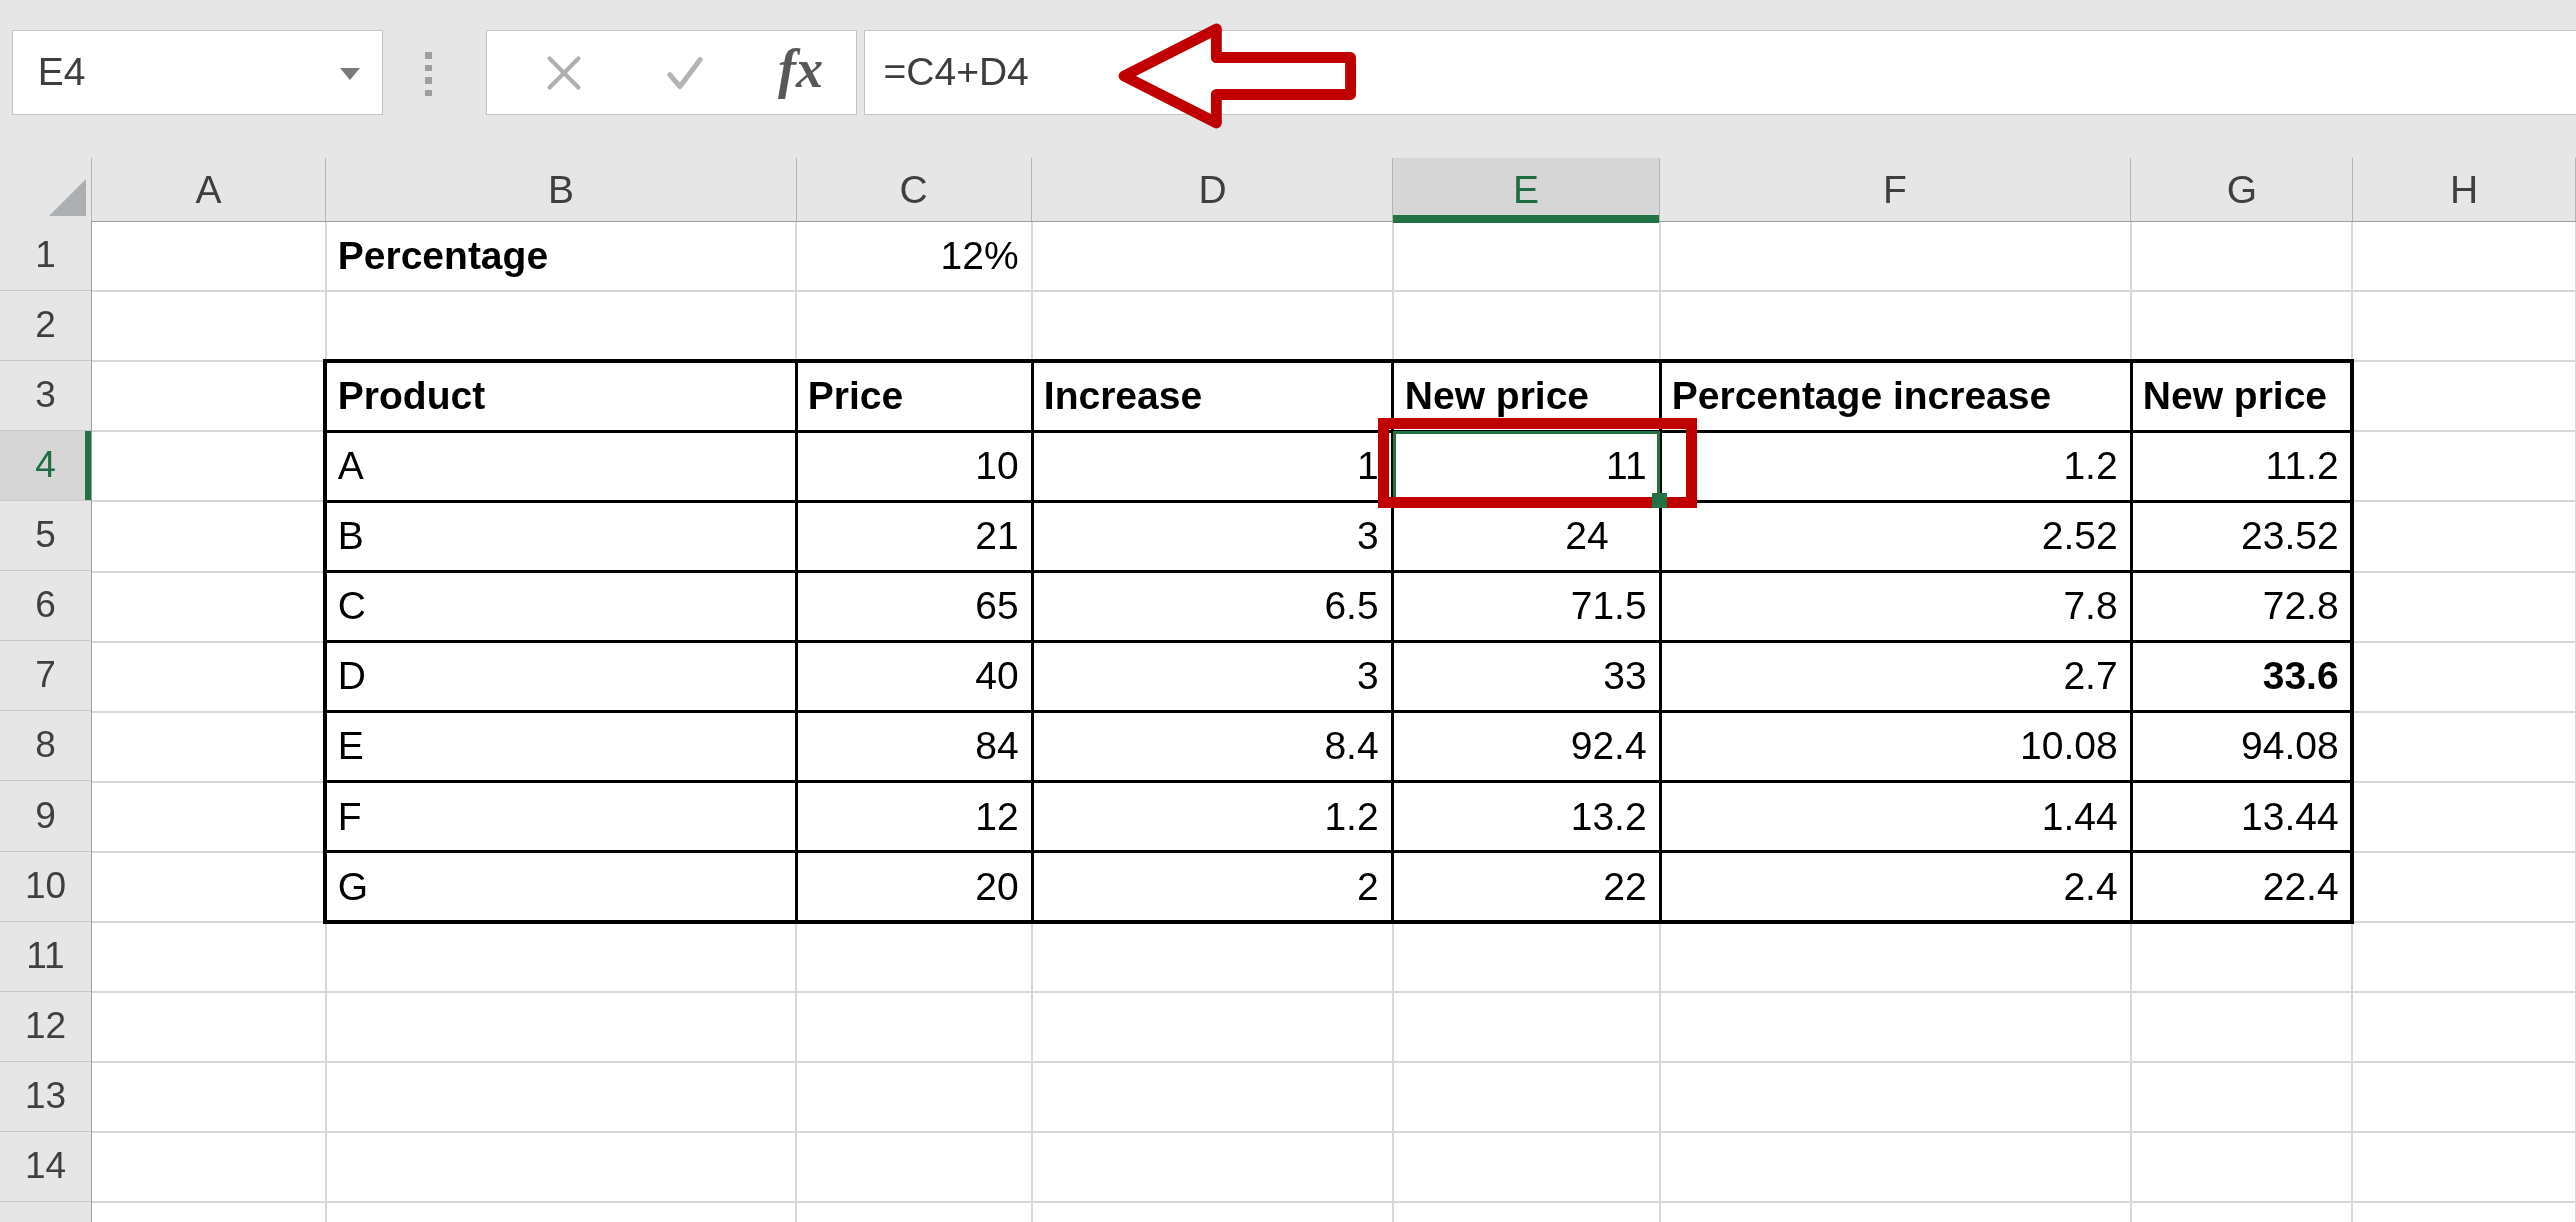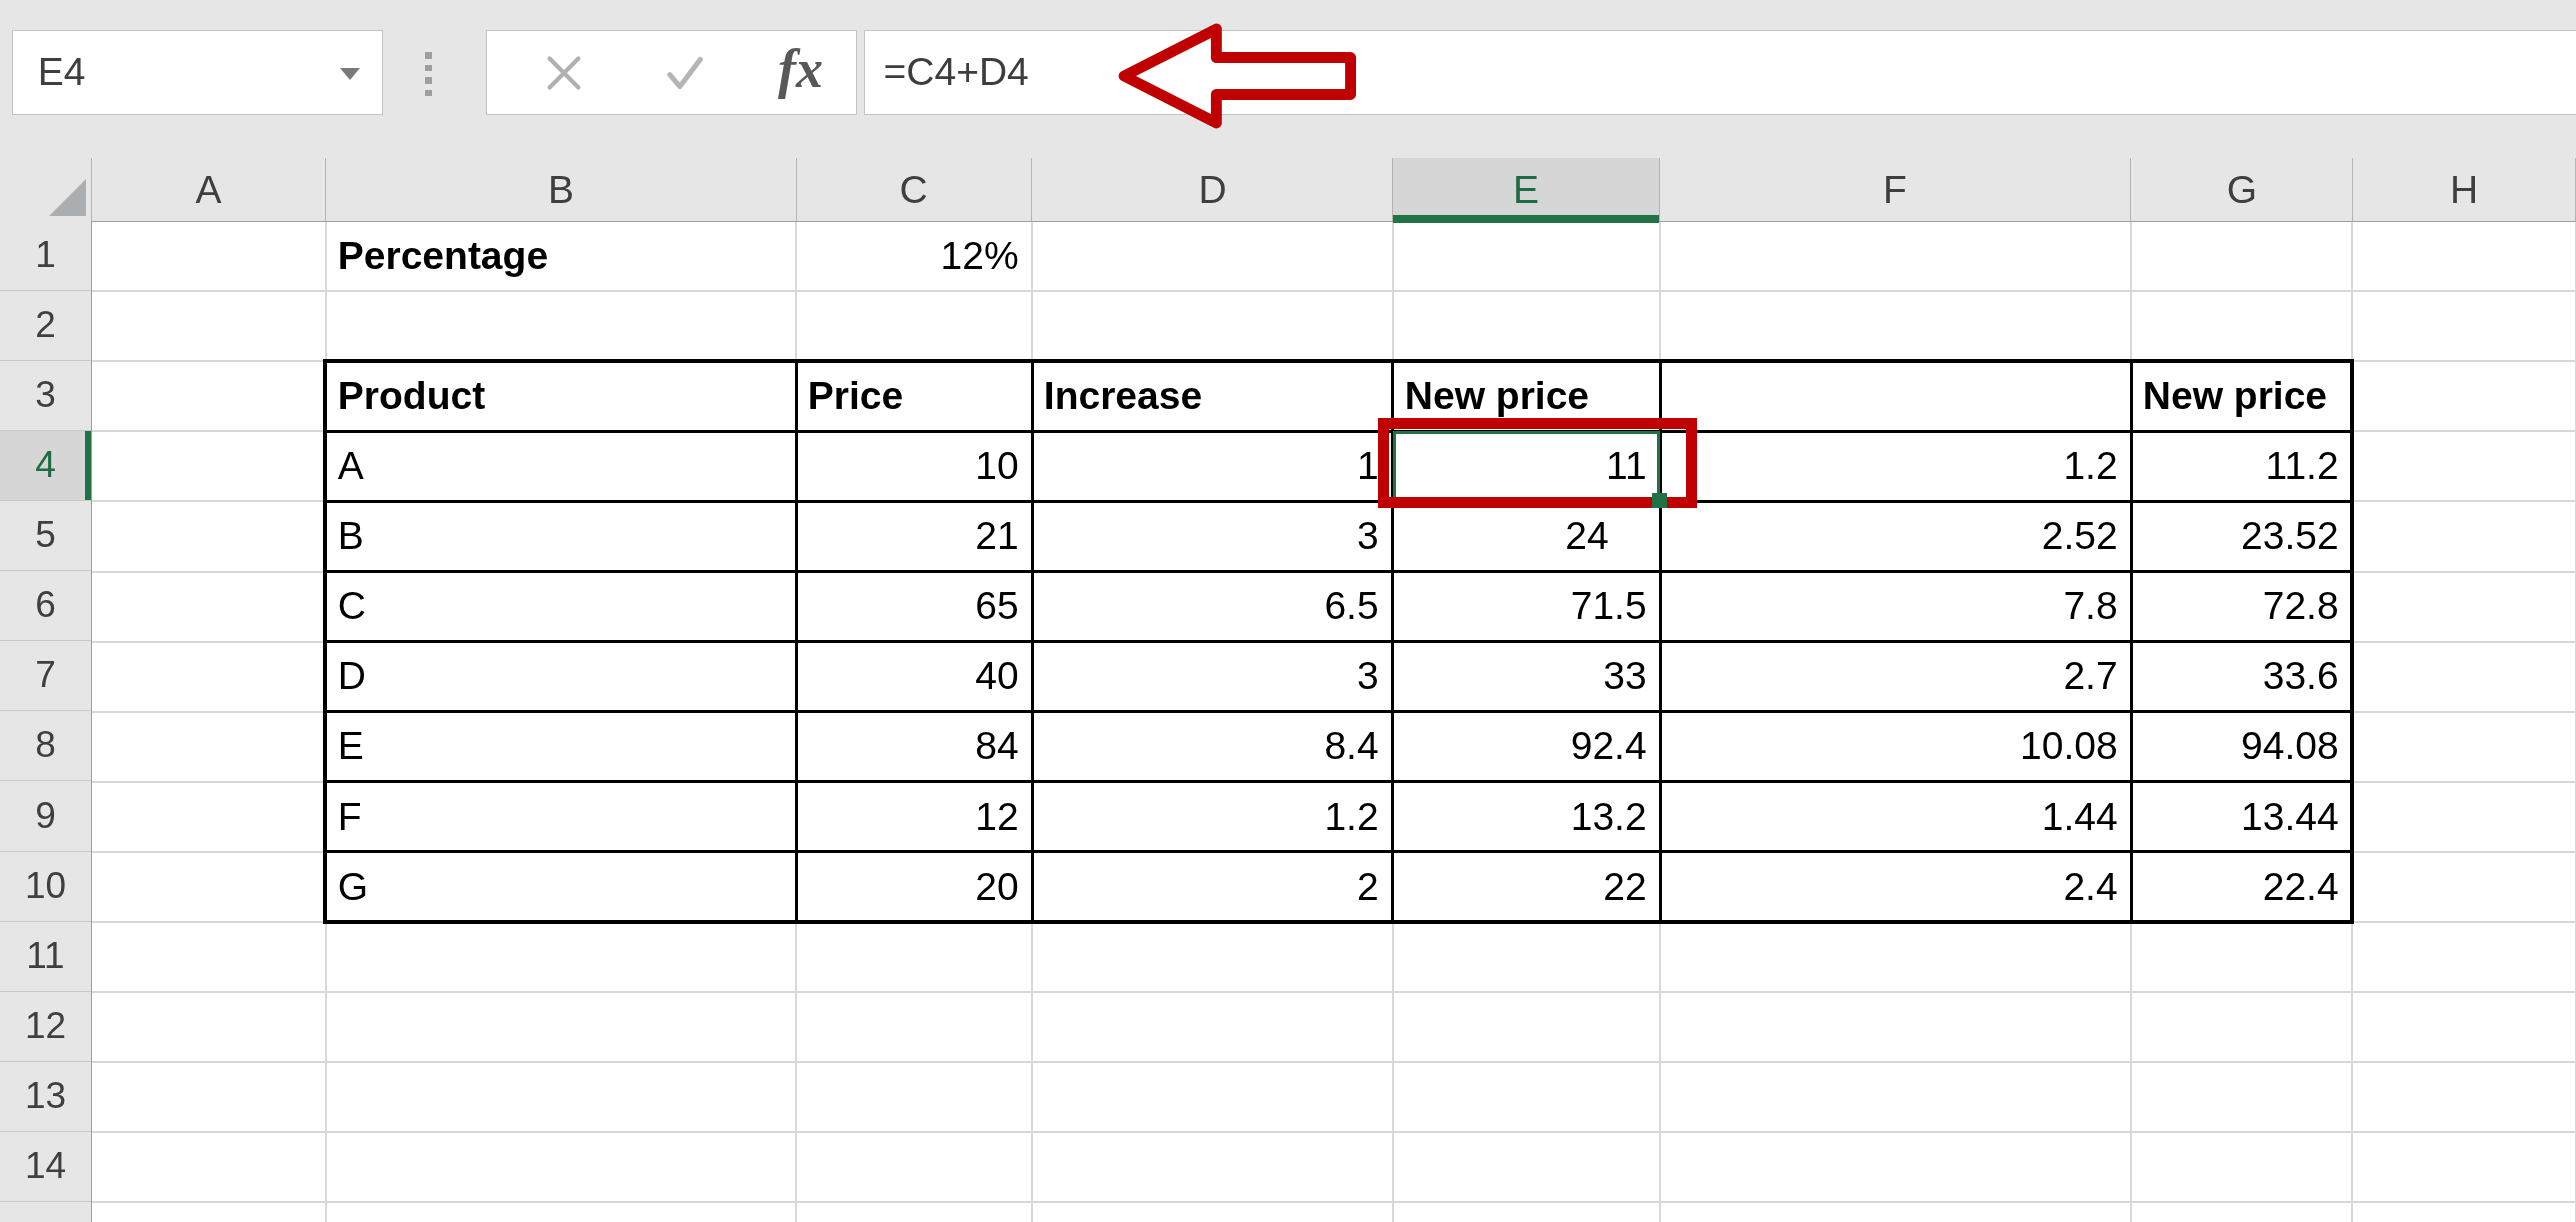--- a/index.html
+++ b/index.html
@@ -127,20 +127,21 @@
       <div class="gl" style="left: 0px; top: 770px; width: 2484px; height: 1.7px;"></div>
       <div class="gl" style="left: 0px; top: 840px; width: 2484px; height: 1.7px;"></div>
       <div class="gl" style="left: 0px; top: 910px; width: 2484px; height: 1.7px;"></div>
       <div class="gl" style="left: 0px; top: 980px; width: 2484px; height: 1.7px;"></div>
       <div class="cell al b" style="left: 234px; top: 0px; width: 471px; height: 70px; line-height: 70px;">Percentage</div>
       <div class="cell ar" style="left: 704px; top: 0px; width: 236px; height: 70px; line-height: 70px;">12%</div>
       <div class="cell al b" style="left: 234px; top: 140px; width: 471px; height: 70px; line-height: 70px;">Product</div>
       <div class="cell al b" style="left: 704px; top: 140px; width: 236px; height: 70px; line-height: 70px;">Price</div>
       <div class="cell al b" style="left: 940px; top: 140px; width: 360px; height: 70px; line-height: 70px;">Increase</div>
       <div class="cell al b" style="left: 1301px; top: 140px; width: 267px; height: 70px; line-height: 70px;">New price</div>
+      <div class="cell al b" style="left: 1568px; top: 140px; width: 471px; height: 70px; line-height: 70px;">Percentage increase</div>
       <div class="cell al b" style="left: 2039px; top: 140px; width: 221px; height: 70px; line-height: 70px;">New price</div>
       <div class="cell al" style="left: 234px; top: 210px; width: 471px; height: 70px; line-height: 70px;">A</div>
       <div class="cell ar" style="left: 704px; top: 210px; width: 236px; height: 70px; line-height: 70px;">10</div>
       <div class="cell ar" style="left: 940px; top: 210px; width: 360px; height: 70px; line-height: 70px;">1</div>
       <div class="cell ar" style="left: 1301px; top: 210px; width: 267px; height: 70px; line-height: 70px;">11</div>
       <div class="cell ar" style="left: 1568px; top: 210px; width: 471px; height: 70px; line-height: 70px;">1.2</div>
       <div class="cell ar" style="left: 2039px; top: 210px; width: 221px; height: 70px; line-height: 70px;">11.2</div>
       <div class="cell al" style="left: 234px; top: 280px; width: 471px; height: 70px; line-height: 70px;">B</div>
       <div class="cell ar" style="left: 704px; top: 280px; width: 236px; height: 70px; line-height: 70px;">21</div>
       <div class="cell ar" style="left: 940px; top: 280px; width: 360px; height: 70px; line-height: 70px;">3</div>
@@ -151,21 +152,21 @@
       <div class="cell ar" style="left: 704px; top: 350px; width: 236px; height: 70px; line-height: 70px;">65</div>
       <div class="cell ar" style="left: 940px; top: 350px; width: 360px; height: 70px; line-height: 70px;">6.5</div>
       <div class="cell ar" style="left: 1301px; top: 350px; width: 267px; height: 70px; line-height: 70px;">71.5</div>
       <div class="cell ar" style="left: 1568px; top: 350px; width: 471px; height: 70px; line-height: 70px;">7.8</div>
       <div class="cell ar" style="left: 2039px; top: 350px; width: 221px; height: 70px; line-height: 70px;">72.8</div>
       <div class="cell al" style="left: 234px; top: 420px; width: 471px; height: 70px; line-height: 70px;">D</div>
       <div class="cell ar" style="left: 704px; top: 420px; width: 236px; height: 70px; line-height: 70px;">40</div>
       <div class="cell ar" style="left: 940px; top: 420px; width: 360px; height: 70px; line-height: 70px;">3</div>
       <div class="cell ar" style="left: 1301px; top: 420px; width: 267px; height: 70px; line-height: 70px;">33</div>
       <div class="cell ar" style="left: 1568px; top: 420px; width: 471px; height: 70px; line-height: 70px;">2.7</div>
-      <div class="cell ar" style="left: 2039px; top: 420px; width: 221px; height: 70px; line-height: 70px;">33.6</div>
+      <div class="cell ar" style="left: 2039px; top: 420px; width: 221px; height: 70px; line-height: 70px; font-weight: bold;">33.6</div>
       <div class="cell al" style="left: 234px; top: 490px; width: 471px; height: 70px; line-height: 70px;">E</div>
       <div class="cell ar" style="left: 704px; top: 490px; width: 236px; height: 70px; line-height: 70px;">84</div>
       <div class="cell ar" style="left: 940px; top: 490px; width: 360px; height: 70px; line-height: 70px;">8.4</div>
       <div class="cell ar" style="left: 1301px; top: 490px; width: 267px; height: 70px; line-height: 70px;">92.4</div>
       <div class="cell ar" style="left: 1568px; top: 490px; width: 471px; height: 70px; line-height: 70px;">10.08</div>
       <div class="cell ar" style="left: 2039px; top: 490px; width: 221px; height: 70px; line-height: 70px;">94.08</div>
       <div class="cell al" style="left: 234px; top: 561px; width: 471px; height: 70px; line-height: 70px;">F</div>
       <div class="cell ar" style="left: 704px; top: 561px; width: 236px; height: 70px; line-height: 70px;">12</div>
       <div class="cell ar" style="left: 940px; top: 561px; width: 360px; height: 70px; line-height: 70px;">1.2</div>
       <div class="cell ar" style="left: 1301px; top: 561px; width: 267px; height: 70px; line-height: 70px;">13.2</div>

